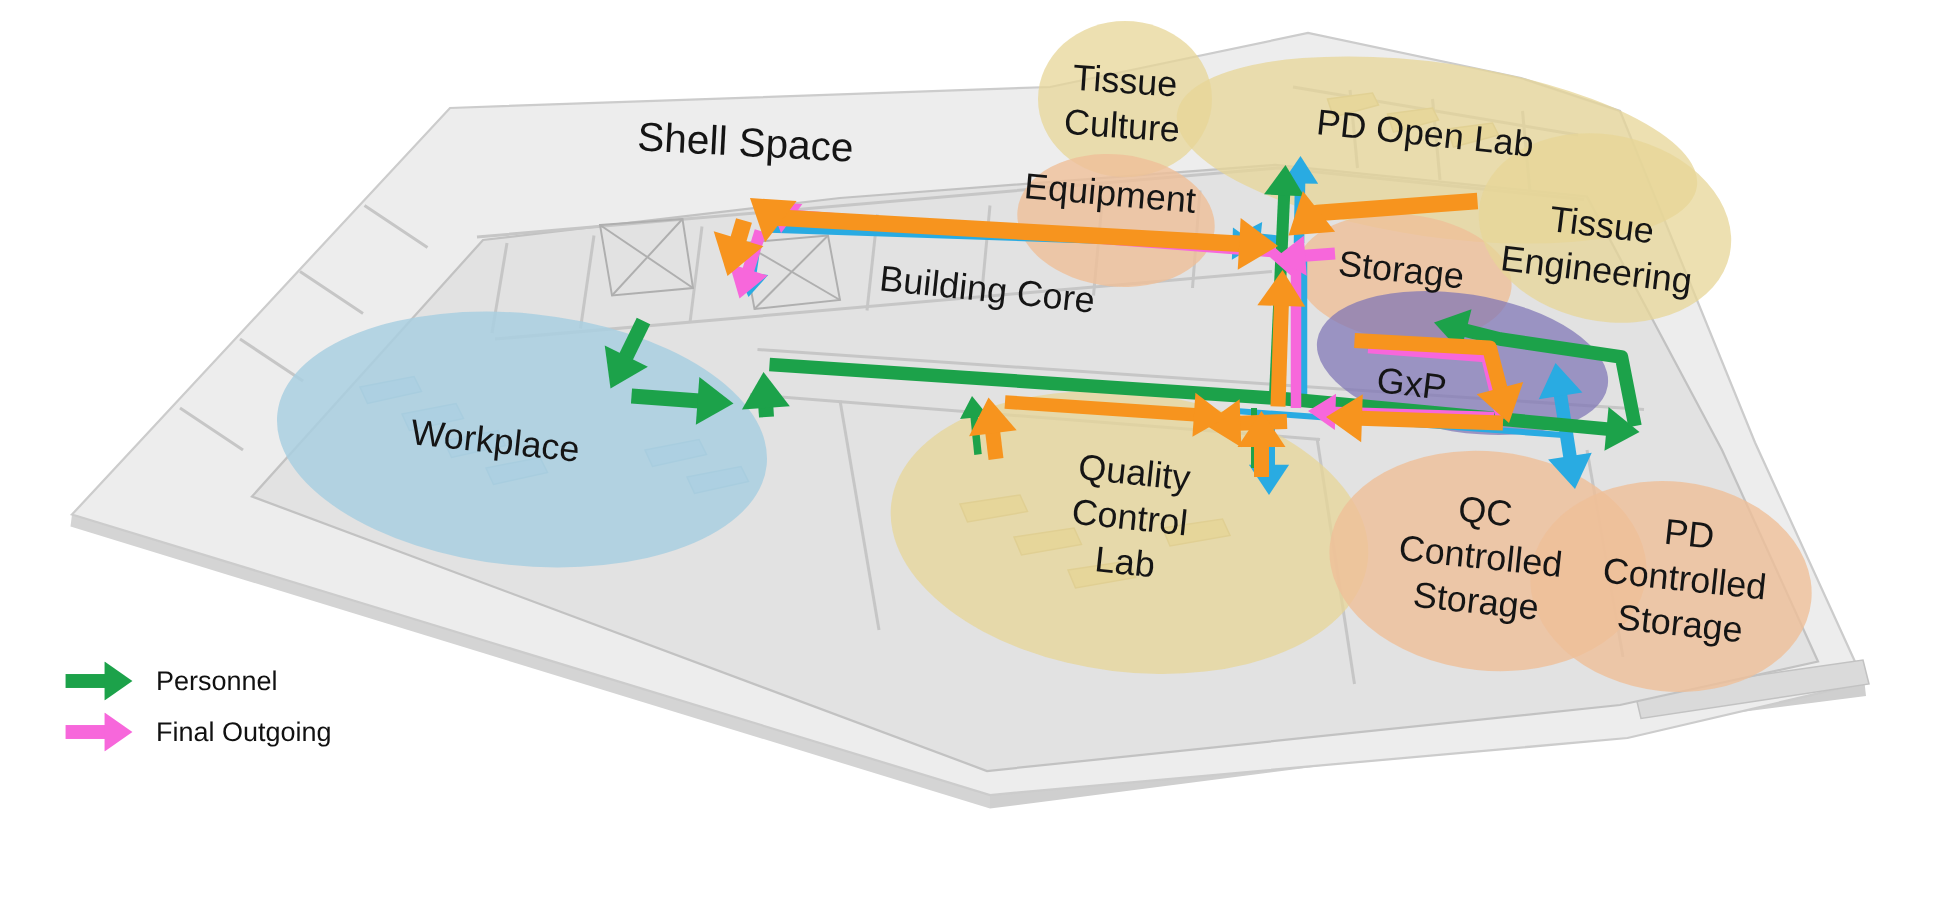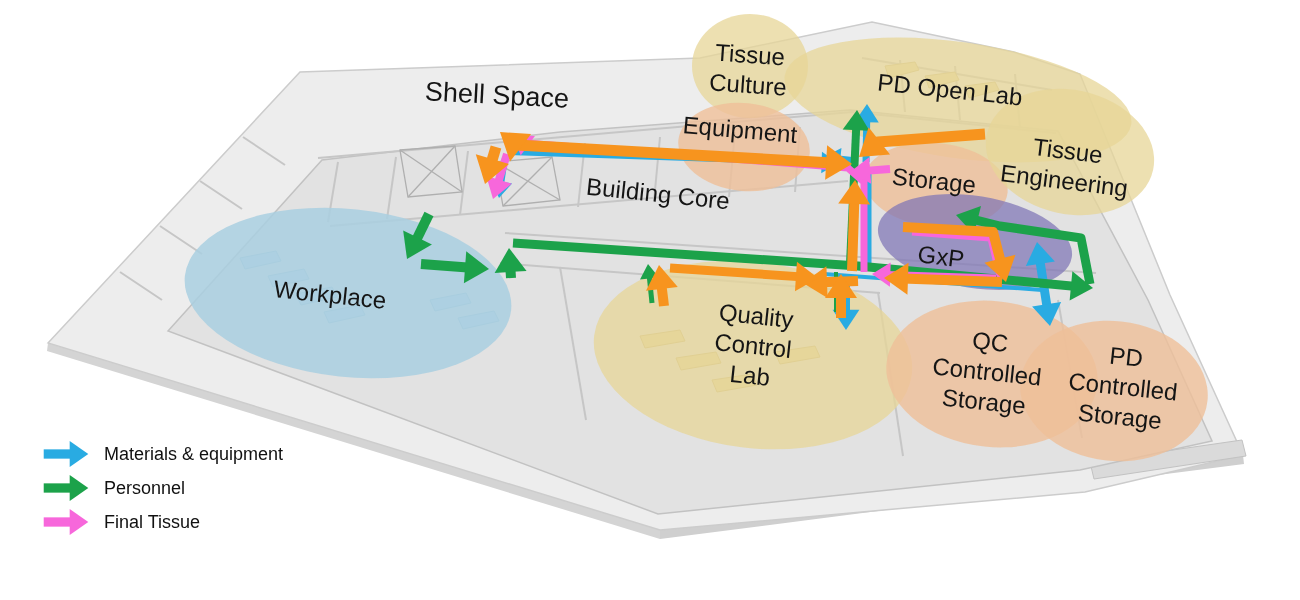--- a/index.html
+++ b/index.html
@@ -274,33 +274,26 @@
       <div class="zone-label" style="left: 1123px; top: 387px; font-size: 24px; transform: translate(-50%, -50%) rotate(6deg);">
         <div class="ln">PD</div>
         <div class="ln">Controlled</div>
         <div class="ln">Storage</div>
       </div>
     </div>
 
   <div id="legend">
       <div class="legend-row">
         <svg class="legend-arrow" viewBox="0 0 48 28">
-          <rect x="0" y="9" width="29" height="10" fill="#29ABE2"></rect>
-          <polygon points="28,0 48,14 28,28" fill="#29ABE2"></polygon>
-        </svg>
-        <span class="legend-text">Materials &amp; equipment</span>
-      </div>
-      <div class="legend-row">
-        <svg class="legend-arrow" viewBox="0 0 48 28">
           <rect x="0" y="9" width="29" height="10" fill="#1CA24A"></rect>
           <polygon points="28,0 48,14 28,28" fill="#1CA24A"></polygon>
         </svg>
         <span class="legend-text">Personnel</span>
       </div>
       <div class="legend-row">
         <svg class="legend-arrow" viewBox="0 0 48 28">
           <rect x="0" y="9" width="29" height="10" fill="#F767DB"></rect>
           <polygon points="28,0 48,14 28,28" fill="#F767DB"></polygon>
         </svg>
-        <span class="legend-text">Final Tissue</span>
+        <span class="legend-text">Final Outgoing</span>
       </div>
     </div>
 </div>
 
 </body></html>

